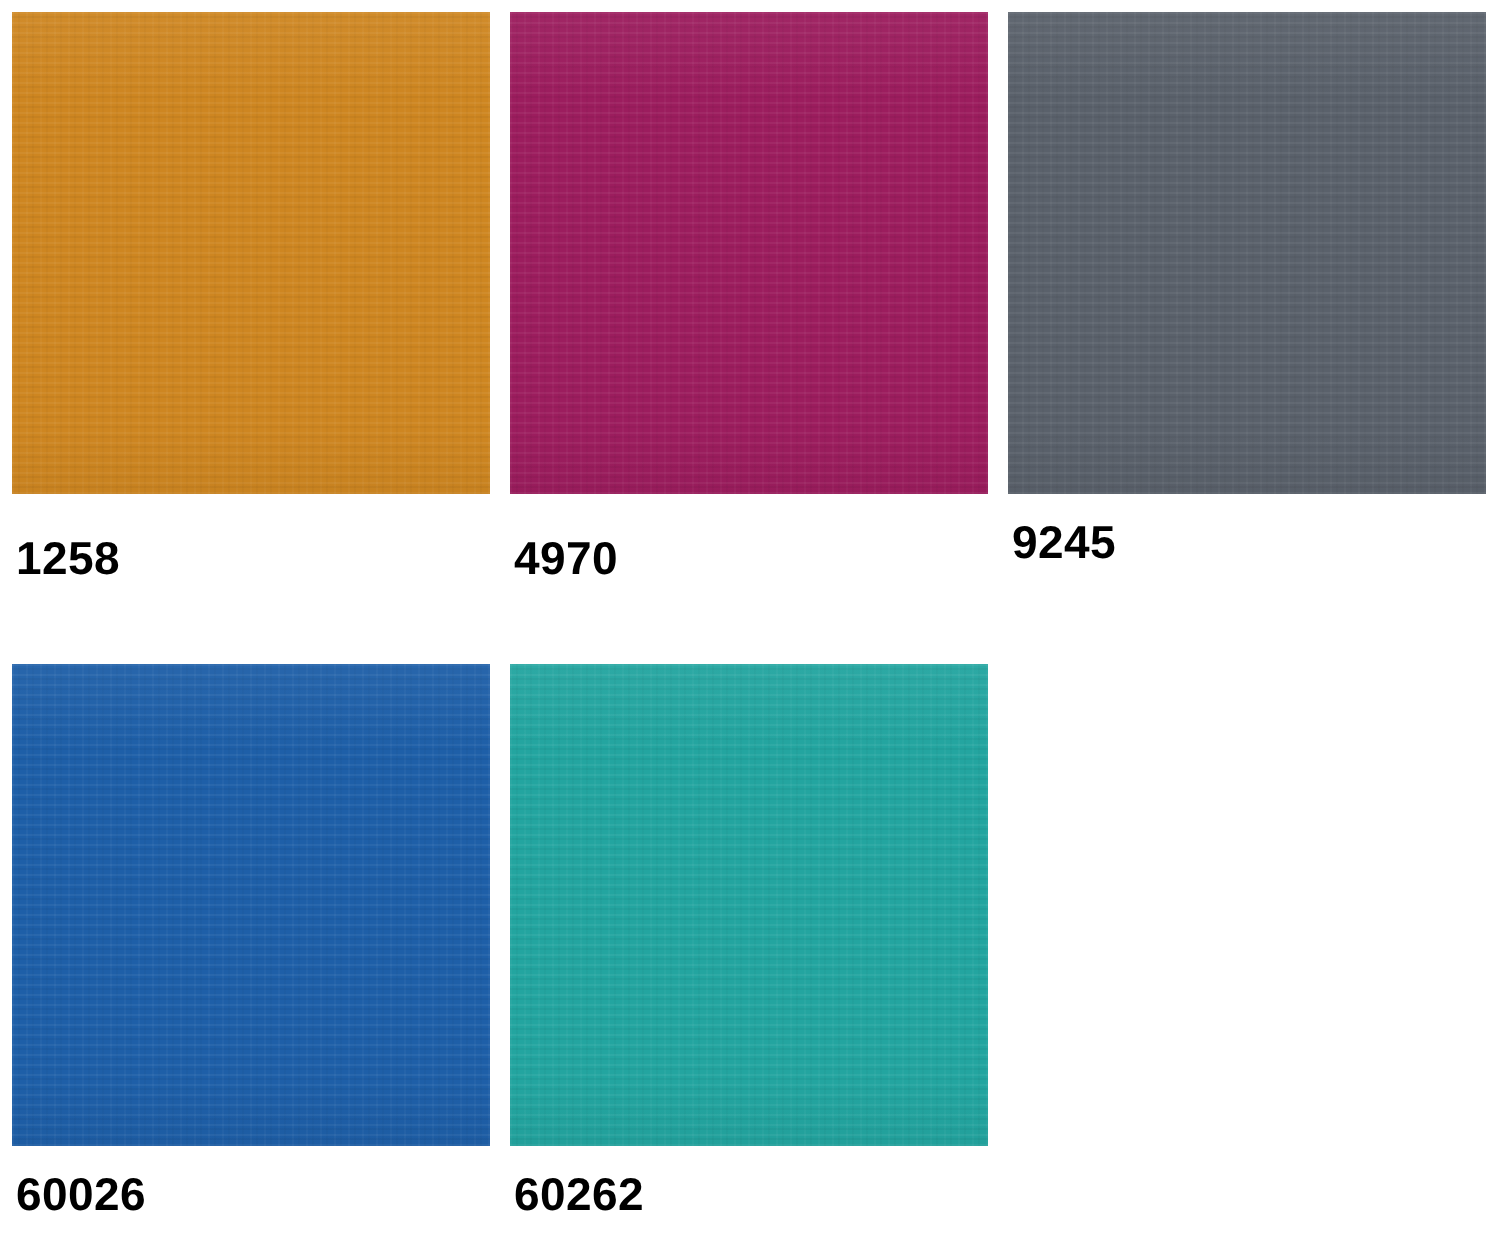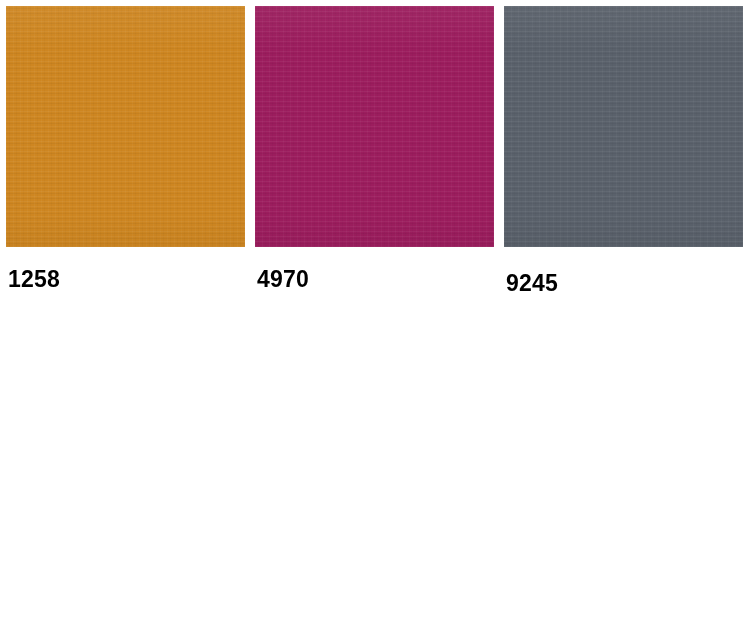--- a/index.html
+++ b/index.html
@@ -113,21 +113,21 @@
     color: #000000;
     letter-spacing: 0.2px;
     line-height: 1;
     white-space: nowrap;
   }
 
   .row-1 .swatch-label {
     top: 262px;
   }
   .row-2 .swatch-label {
-    top: 266px;
+    top: 254px;
   }
 </style>
 </head>
 <body>
 
 <div id="swatch-card">
 
   <div class="swatch-grid">
 
     <div class="swatch-cell row-1">
@@ -139,16 +139,24 @@
       <div class="swatch-chip" style="background-color: rgb(156, 29, 94);"></div>
       <div class="swatch-label">4970</div>
     </div>
 
 
     <div class="swatch-cell row-2">
       <div class="swatch-chip" style="background-color: rgb(90, 97, 107);"></div>
       <div class="swatch-label">9245</div>
     </div>
 
+    <div class="swatch-cell row-2">
+      <div class="swatch-chip" style="background-color: rgb(30, 95, 168);"></div>
+      <div class="swatch-label">60026</div>
+    </div>
 
+    <div class="swatch-cell row-2">
+      <div class="swatch-chip" style="background-color: rgb(35, 165, 160);"></div>
+      <div class="swatch-label">60262</div>
+    </div>
 
   </div>
 </div>
 
 </body></html>

